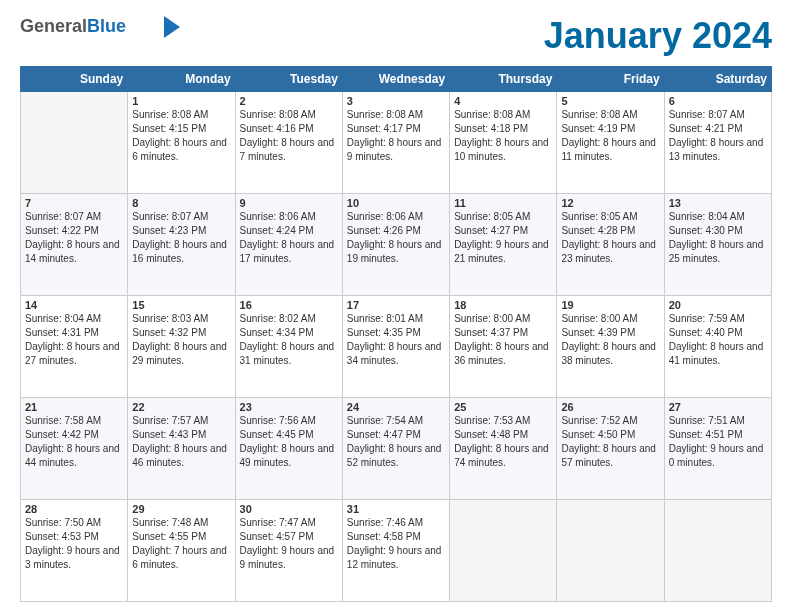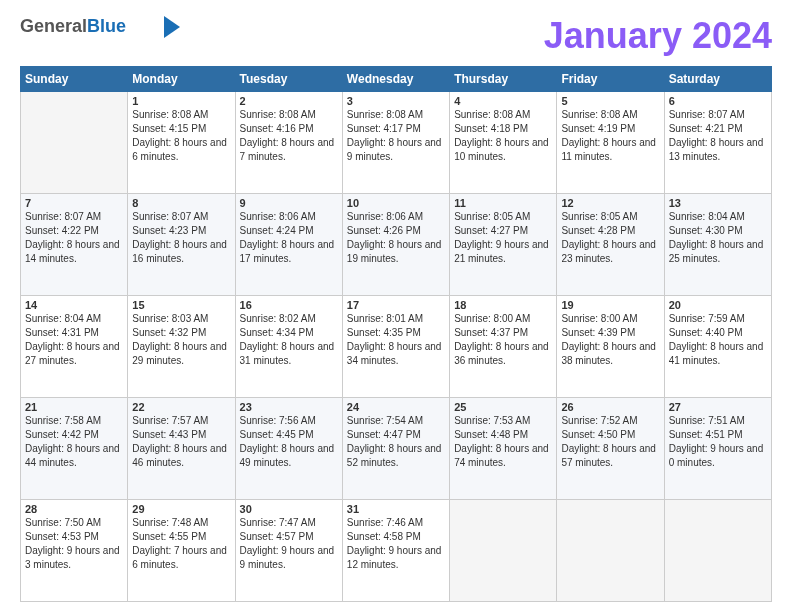--- a/index.html
+++ b/index.html
@@ -26,40 +26,40 @@
     .logo {
       display: flex;
       align-items: center;
     }
     .title-block {
       text-align: right;
     }
     .title-month {
       font-size: 36px;
       font-weight: bold;
-      color: #8b5cf6;
+      color: #0369a1;
       line-height: 1.1;
     }
     .title-location {
       font-size: 15px;
       color: #444;
     }
     .calendar {
       flex: 1;
       border-collapse: collapse;
       width: 100%;
       table-layout: fixed;
     }
     .calendar th {
       background: #2e6da4;
       color: #fff;
       font-size: 12px;
       font-weight: bold;
       padding: 5px 4px;
-      text-align: left;
+      text-align: right;
       border: 1px solid #2e6da4;
     }
     .calendar td {
       border: 1px solid #ccc;
       vertical-align: top;
       padding: 3px 4px 3px 4px;
       font-size: 10px;
       color: #333;
       height: 80px;
     }

